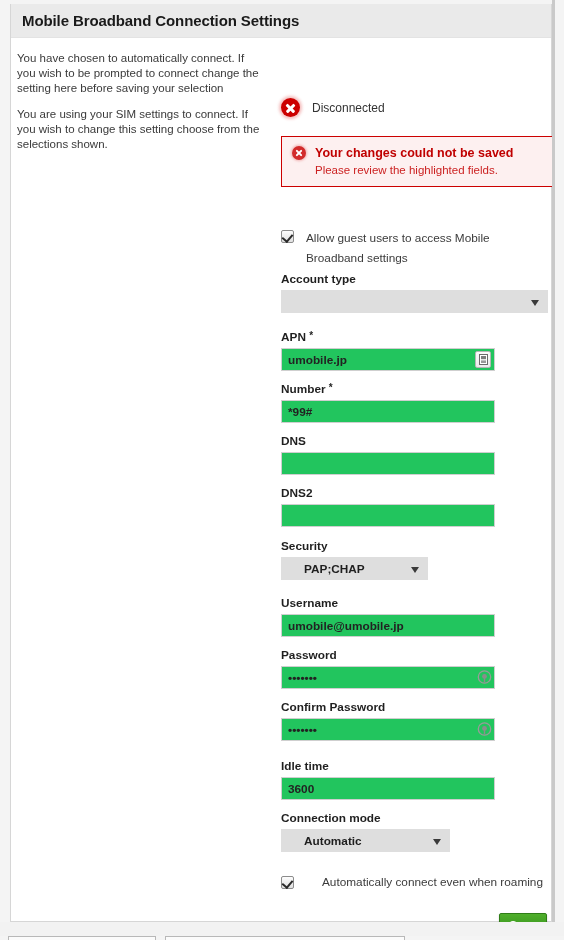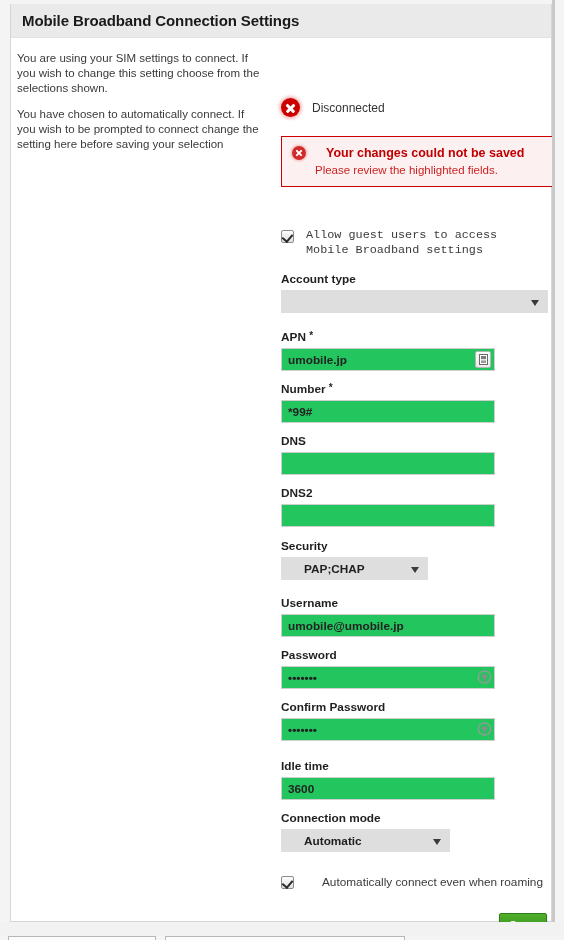--- a/index.html
+++ b/index.html
@@ -145,21 +145,21 @@
   
   #error-banner {
     position: absolute;
     left: 10px; top: 98px;
     width: 272px;
     background: #fdf0f0;
     border: 1px solid #cc0000;
     padding: 9px 10px 10px 10px;
   }
   #error-banner .line1 {
-    display: flex; align-items: flex-start; gap: 11px;
+    display: flex; align-items: flex-start;
   }
   .icon-error-sm {
     position: relative;
     width: 14px; height: 14px;
     border-radius: 50%;
     background: #d22b2b;
     box-shadow: 0 0 2px 1.5px rgba(220,60,60,0.25);
     flex: 0 0 auto;
   }
   .icon-error-sm::before,
@@ -206,24 +206,23 @@
     position: absolute;
     left: 2px; top: 1px;
     width: 5px; height: 8px;
     border-right: 2.4px solid #2a2a2a;
     border-bottom: 2.4px solid #2a2a2a;
     transform: rotate(40deg);
   }
   #guest-label {
     margin-left: 12px;
     font-size: 11.8px;
-    line-height: 15px;
+    line-height: 20px;
     color: #3b3b3b;
     width: 200px;
-    font-family: Liberation Mono, monospace;
   }
 
   
   .field {
     position: absolute;
     left: 10px;
   }
   .field-label {
     font-size: 11.8px;
     font-weight: bold;
@@ -327,22 +326,22 @@
 
   <div id="panel">
 
     <div id="panel-header">
       <span class="title">Mobile Broadband Connection Settings</span>
     </div>
 
     <div id="panel-body">
 
       <div id="desc-col">
+        <p>You have chosen to automatically connect. If you wish to be prompted to connect change the setting here before saving your selection</p>
         <p>You are using your SIM settings to connect. If you wish to change this setting choose from the selections shown.</p>
-        <p>You have chosen to automatically connect. If you wish to be prompted to connect change the setting here before saving your selection</p>
       </div>
 
       <div id="form-col">
 
         <div id="status-row">
           <span class="icon-error-lg"></span>
           <span id="status-label">Disconnected</span>
         </div>
 
         <div id="error-banner">

